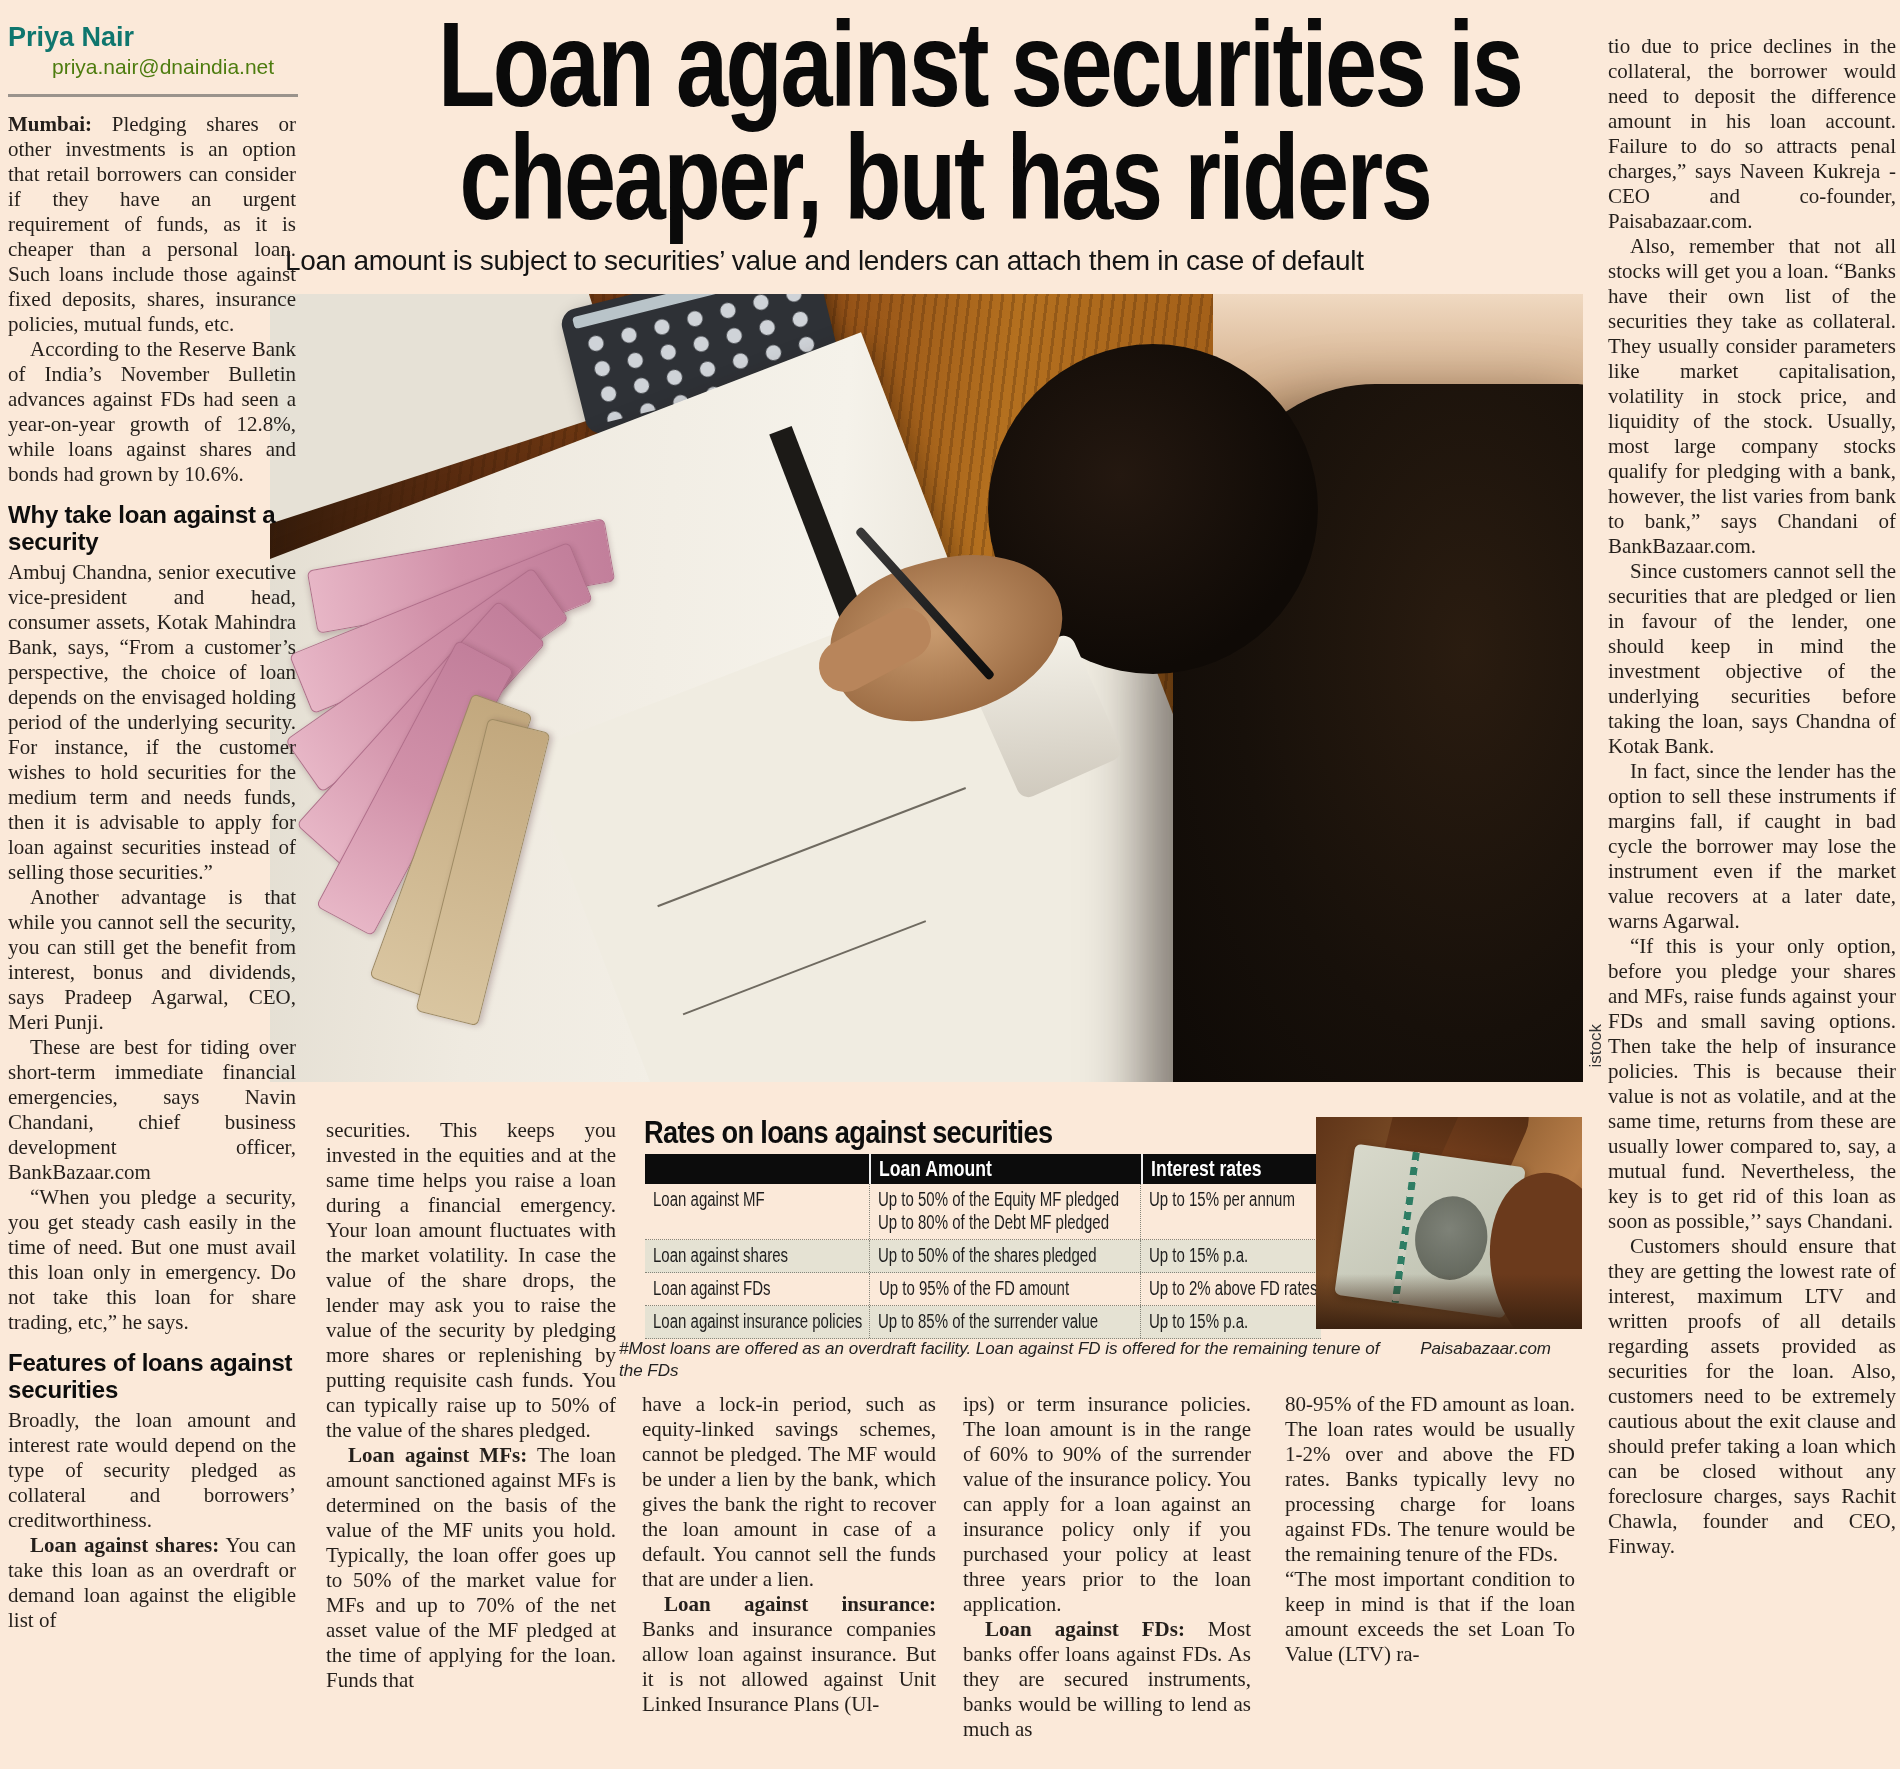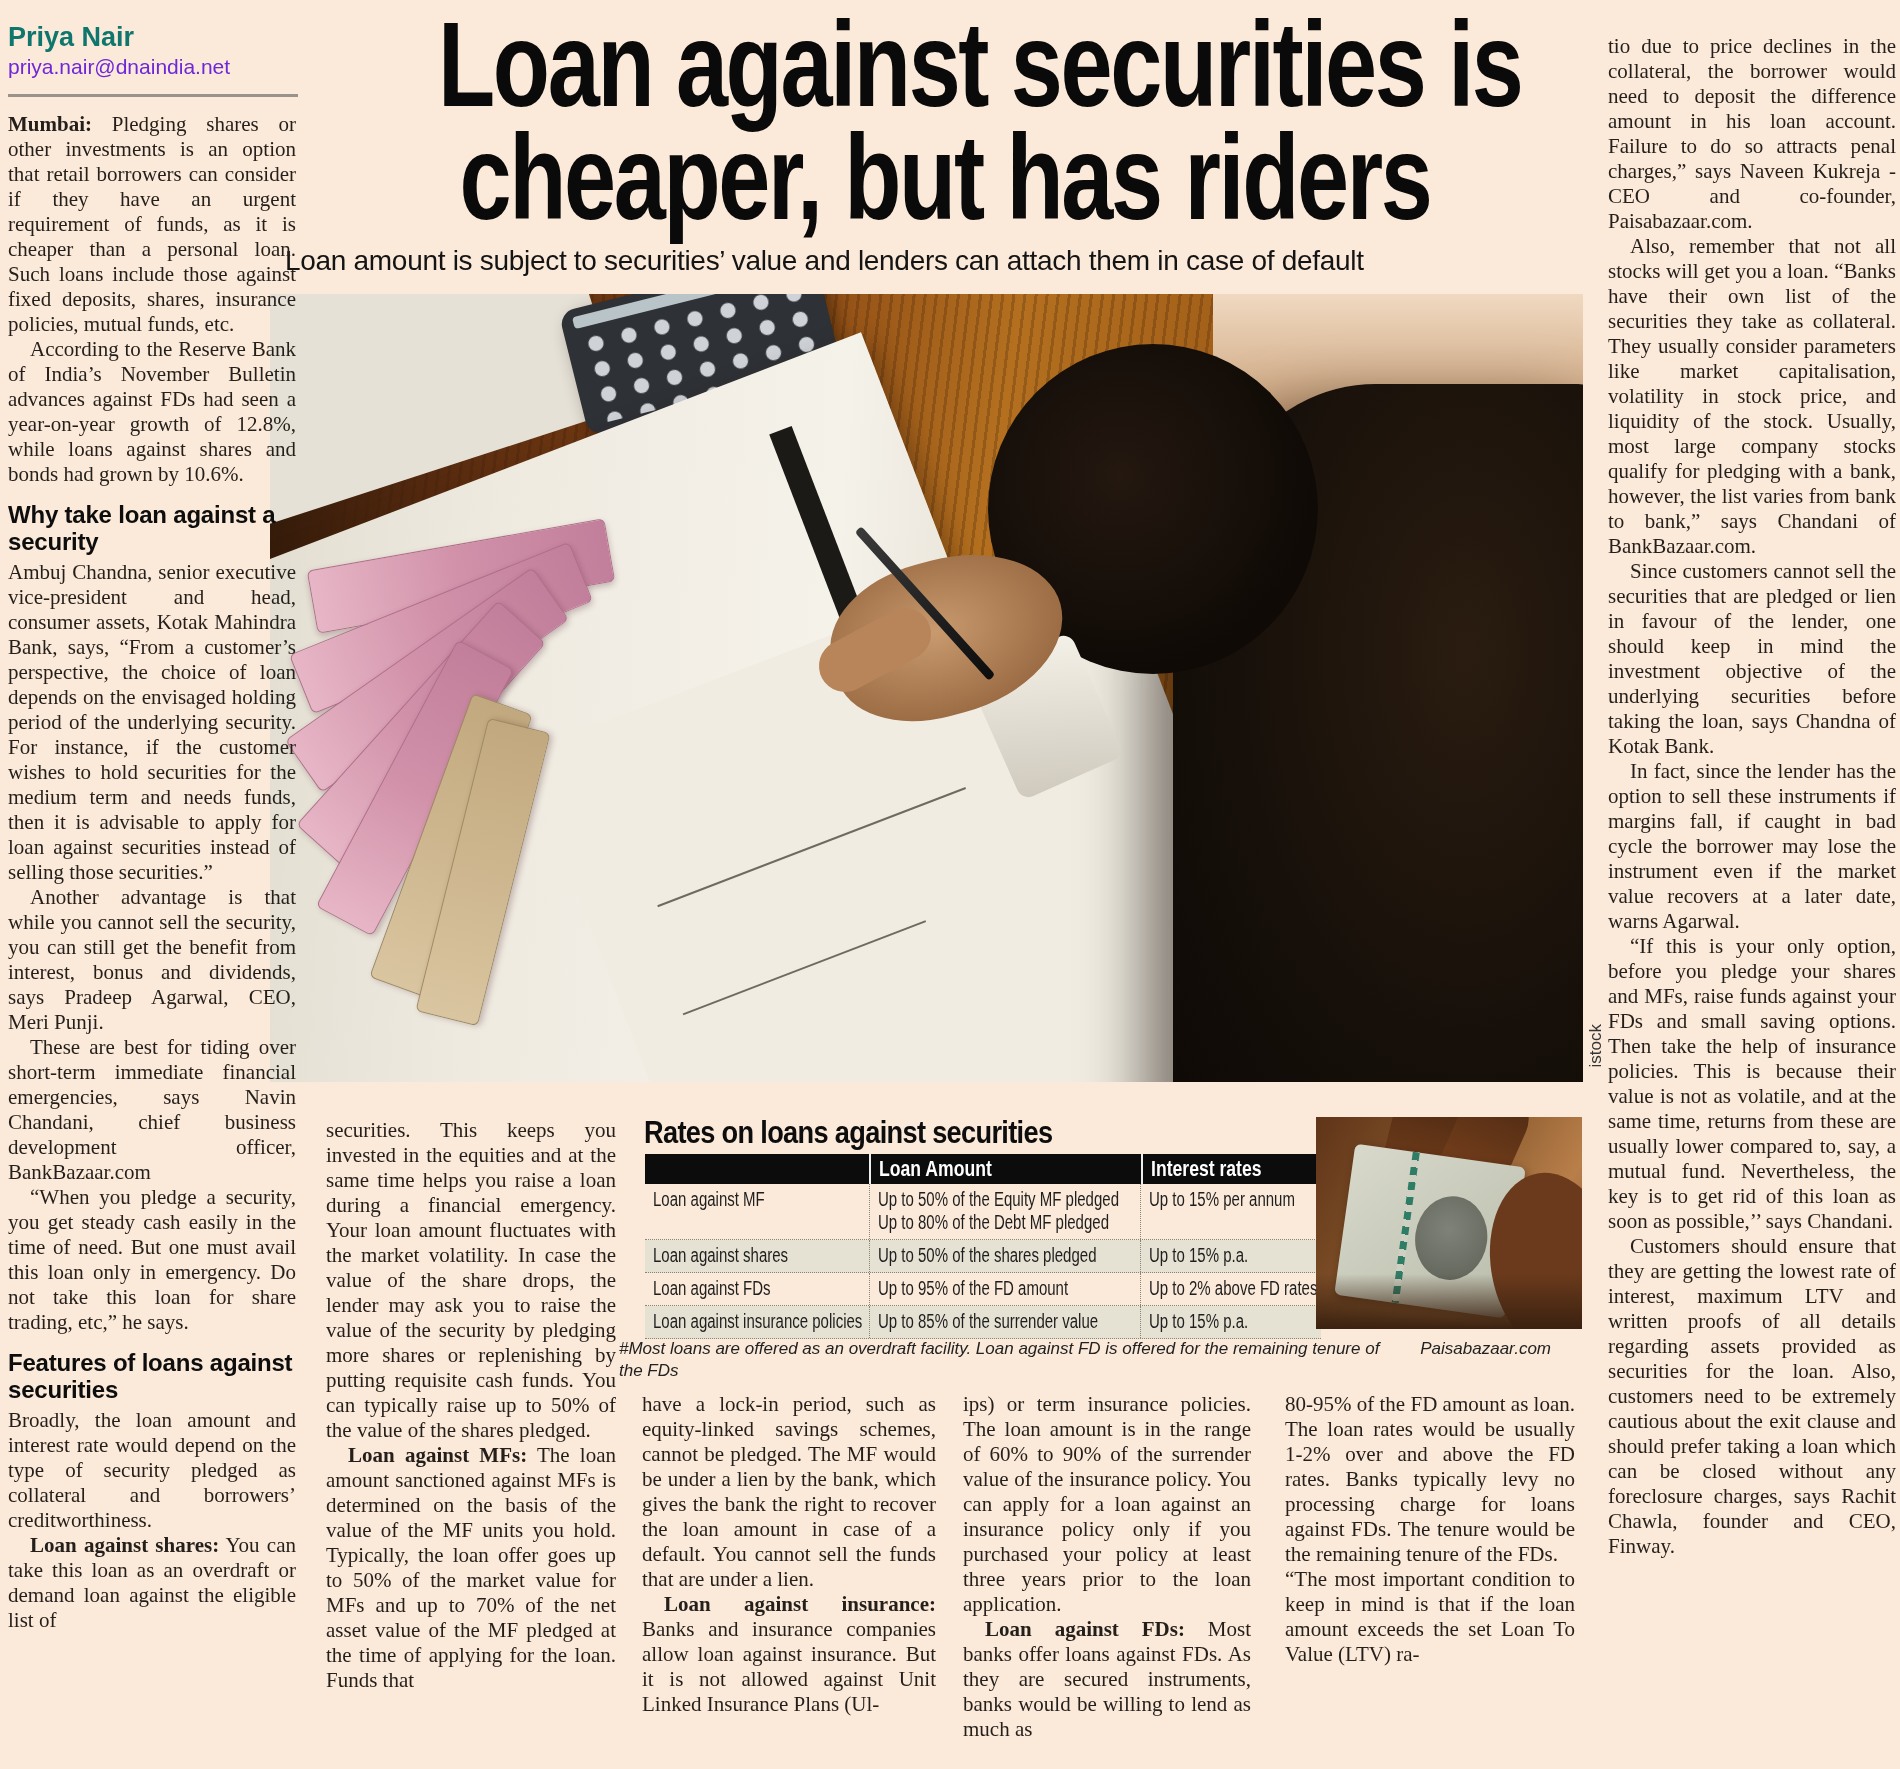--- a/index.html
+++ b/index.html
@@ -2,21 +2,21 @@
 <html><head>
 <meta charset="utf-8">
 <title>Newspaper</title>
 <style>
   html,body{margin:0;padding:0;}
   .page{position:relative;width:1900px;height:1769px;background:#fbe9d9;overflow:hidden;
         font-family:"Liberation Serif",serif;color:#241f1b;}
   .abs{position:absolute;}
   
   .byline-name{font:bold 27px/30px "Liberation Sans",sans-serif;color:#0f766e;}
-  .byline-email{font:21px/26px "Liberation Sans",sans-serif;color:#6d28d9;margin-top:2px;}
+  .byline-email{font:21px/26px "Liberation Sans",sans-serif;color:#4d7c0f;margin-top:2px;margin-left:44px;}
   .byline-rule{border:0;border-top:3px solid #9a938c;margin:14px 0 0 0;}
   
   .col{position:absolute;font:21px/25px "Liberation Serif",serif;overflow:hidden;}
   .col p{margin:0;text-align:justify;}
   .col p.indent{text-indent:1.05em;}
   .col p b{font-family:"Liberation Serif",serif;}
   .col-heading{font:bold 24px/27px "Liberation Sans",sans-serif;letter-spacing:-0.2px;
                margin:14px 0 5px 0;color:#0d0d0d;text-align:left;}
   
   .headline{left:295px;top:8px;width:1300px;text-align:center;color:#0a0a0a;}
@@ -70,21 +70,21 @@
   .rt-h{font:bold 22px/30px "Liberation Sans",sans-serif;padding:0 8px;white-space:nowrap;}
   .rt-h .sc{display:inline-block;transform:scaleX(0.8);transform-origin:0 50%;}
   .rt-c1{width:224px;box-sizing:border-box;}
   .rt-c2{width:272px;box-sizing:border-box;}
   .rt-c3{width:180px;box-sizing:border-box;}
   .rt-header .rt-c2,.rt-header .rt-c3{border-left:2px solid #eee;}
   .rt-row{display:flex;border-bottom:1px dotted #85857a;}
   .rt-row.shaded{background:#e5e2d3;}
   .rt-cell{padding:4px 8px 5px 8px;font-size:20px;line-height:23px;color:#1e1e1e;white-space:nowrap;overflow:hidden;}
   .rt-cell .sc{display:inline-block;transform:scaleX(0.75);transform-origin:0 50%;white-space:nowrap;}
-  .rt-body .rt-c2{border-left:1px dotted #85857a;border-right:1px dotted #85857a;}
+  .rt-body .rt-c2{border-left:1px dotted #85857a;border-right:1px dotted #85857a;text-align:right;}
   .rt-footnote{left:619px;top:1338px;width:932px;display:flex;justify-content:space-between;
      font:italic 17px/22px "Liberation Sans",sans-serif;color:#222;}
   .rt-footnote .credit{font-style:italic;padding-left:20px;white-space:nowrap;}
   
   .small-photo{left:1316px;top:1117px;width:266px;height:212px;overflow:hidden;
      background:linear-gradient(120deg,#5f3418,#8a5a2e 45%,#b97f4a 75%,#7c4426);}
   .sp-finger{position:absolute;width:68px;height:150px;border-radius:38px;
      background:linear-gradient(#4e2a12,#8a4a22);}
   .sp-note{position:absolute;left:28px;top:38px;width:172px;height:152px;border-radius:6px;
      background:linear-gradient(135deg,#d8d9cb,#b9bcab);transform:rotate(8deg);box-shadow:2px 3px 8px rgba(30,15,5,0.4);}

